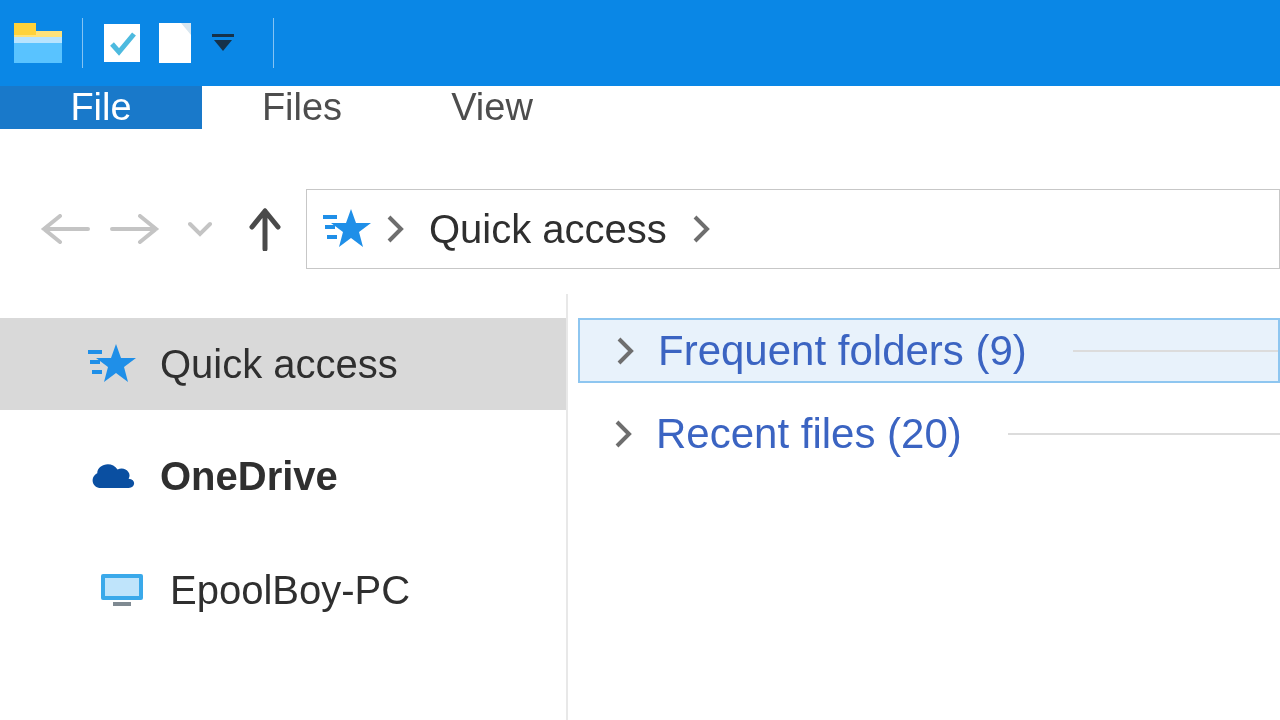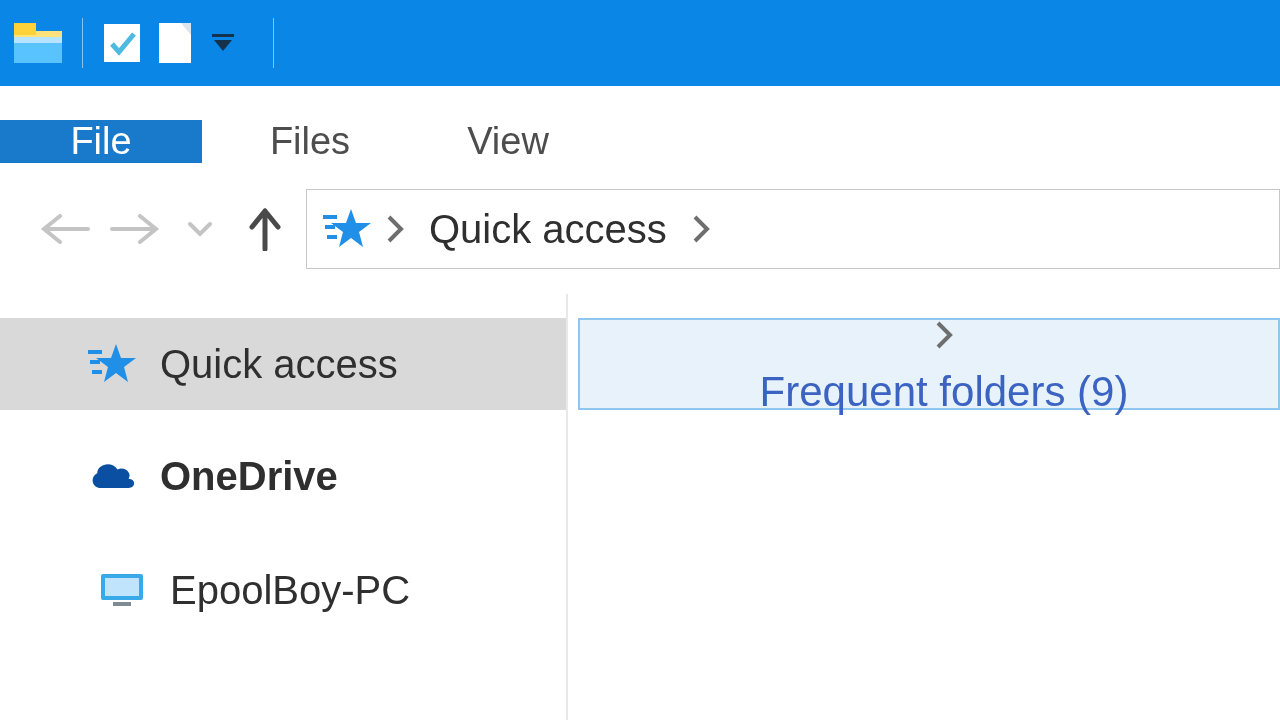--- a/index.html
+++ b/index.html
@@ -19,24 +19,23 @@
   .tb-appicon { width: 60px; }
   .tb-check { width: 50px; }
   .tb-doc { width: 56px; }
   .tb-drop { width: 40px; margin-right: 16px; }
   .tb-title { font-size: 42px; font-weight: 400; margin-left: 30px; }
 
   
   .ribbon {
     height: 78px;
     display: flex;
-    align-items: flex-end;
+    align-items: flex-start;
     background: #fff;
     border-bottom: 1px solid #fff;
-    gap: 8px;
   }
   .ribbon-tab {
     display: flex;
     align-items: center;
     justify-content: center;
     font-size: 38px;
     color: #4d4d4d;
     cursor: pointer;
   }
   .ribbon-tab.file {
@@ -94,24 +93,23 @@
   .side-item.active { background: #d9d9d9; }
   .side-item.l2 { margin-top: 22px; }
   .side-item.l3 { margin-top: 20px; font-weight: bold; }
   .side-item.l4 { margin-top: 22px; padding-left: 98px; }
   .side-icon { width: 48px; height: 48px; display:flex; align-items:center; justify-content:center; flex-shrink:0; }
 
   .content { flex: 1; padding-top: 24px; padding-left: 10px; }
   .group {
     display: flex;
     align-items: center;
-    height: 92px;
+    height: 65px;
     padding-left: 30px;
     gap: 18px;
-    flex-direction: column;
   }
   .group.sel { border: 2px solid #8ec6f0; background: #e8f2fb; }
   .group-chev { width: 30px; display:flex; align-items:center; justify-content:center; color:#6e6e6e; }
   .group-label { font-size: 42px; color: #3b64c2; }
   .group-line { flex:1; height:2px; background:#dcdcdc; margin-left: 28px; }
   .group + .group { margin-top: 18px; }
 
   
   svg { display: block; }
 </style>
@@ -243,15 +241,24 @@
     <div class="group sel">
       <div class="group-chev">
         <svg width="18" height="30" viewBox="0 0 18 30">
             <path d="M3 3 L15 15 L3 27" stroke="#6e6e6e" stroke-width="4" fill="none"></path>
           </svg>
       </div>
       <span class="group-label">Frequent folders (9)</span>
       <div class="group-line"></div>
     </div>
 
+    <div class="group">
+      <div class="group-chev">
+        <svg width="18" height="30" viewBox="0 0 18 30">
+            <path d="M3 3 L15 15 L3 27" stroke="#6e6e6e" stroke-width="4" fill="none"></path>
+          </svg>
+      </div>
+      <span class="group-label">Recent files (20)</span>
+      <div class="group-line"></div>
+    </div>
 
   </div>
 </div>
 
 </body></html>

